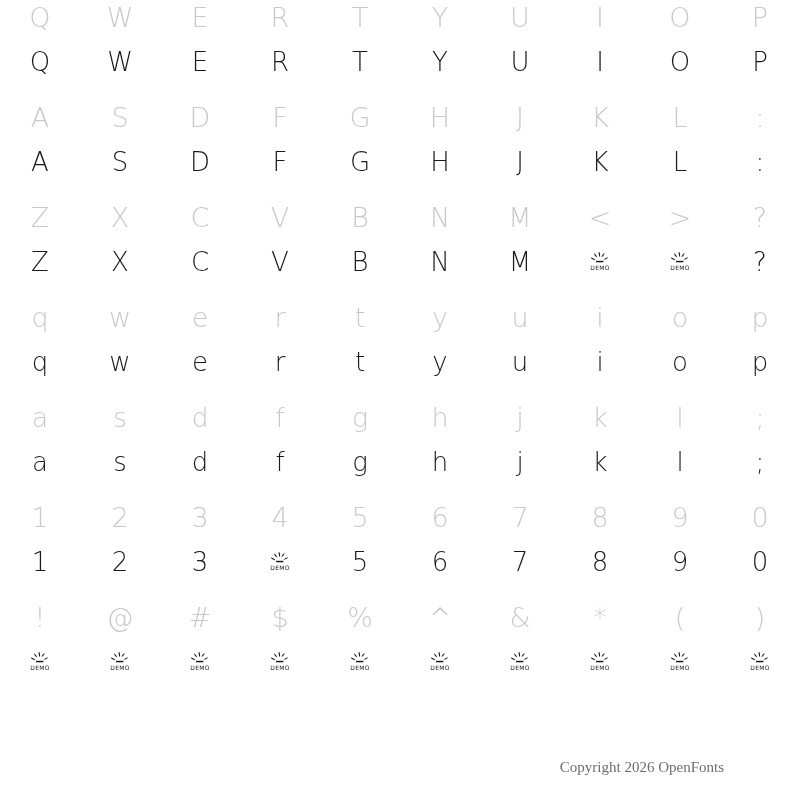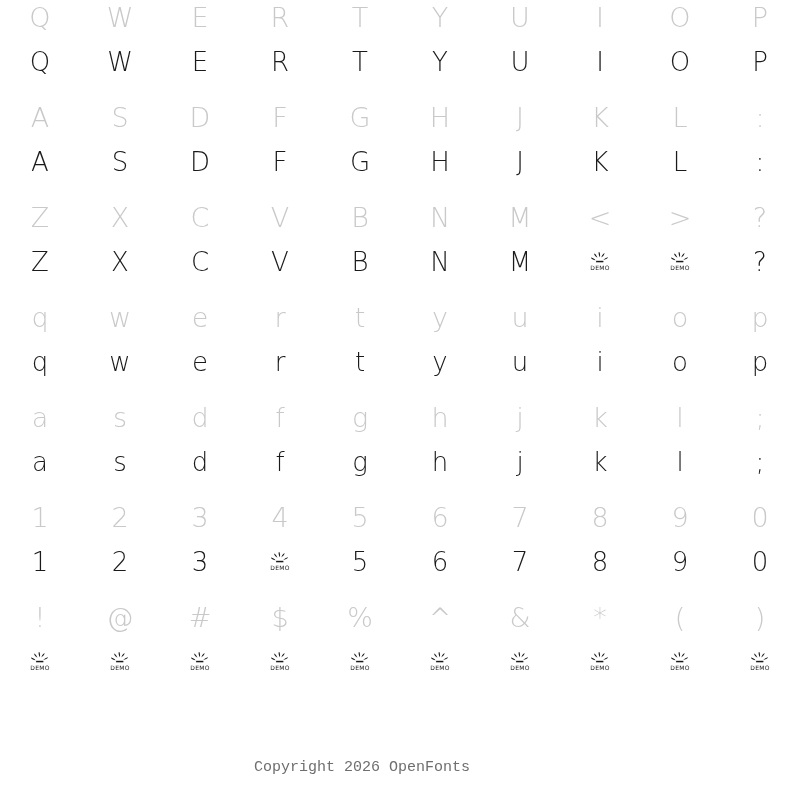--- a/index.html
+++ b/index.html
@@ -61,25 +61,25 @@
     align-items: flex-end;
     justify-content: center;
     margin-top: 14px;
   }
   .demo-mark svg { display: block; }
   #footer-copyright {
     position: absolute;
     left: 0;
     right: 0;
     bottom: 24px;
-    text-align: center;
+    text-align: right;
     padding-right: 76px;
     color: #6e6e6e;
     font-size: 15px;
-    font-family: Liberation Mono, monospace;
+    font-family: Liberation Serif, serif;
   }
 </style>
 </head>
 <body>
 
 <div id="glyph-grid">
     <div class="glyph-cell">
       <div class="glyph-key">Q</div>
       <div class="glyph-sample">Q</div>
     </div>

